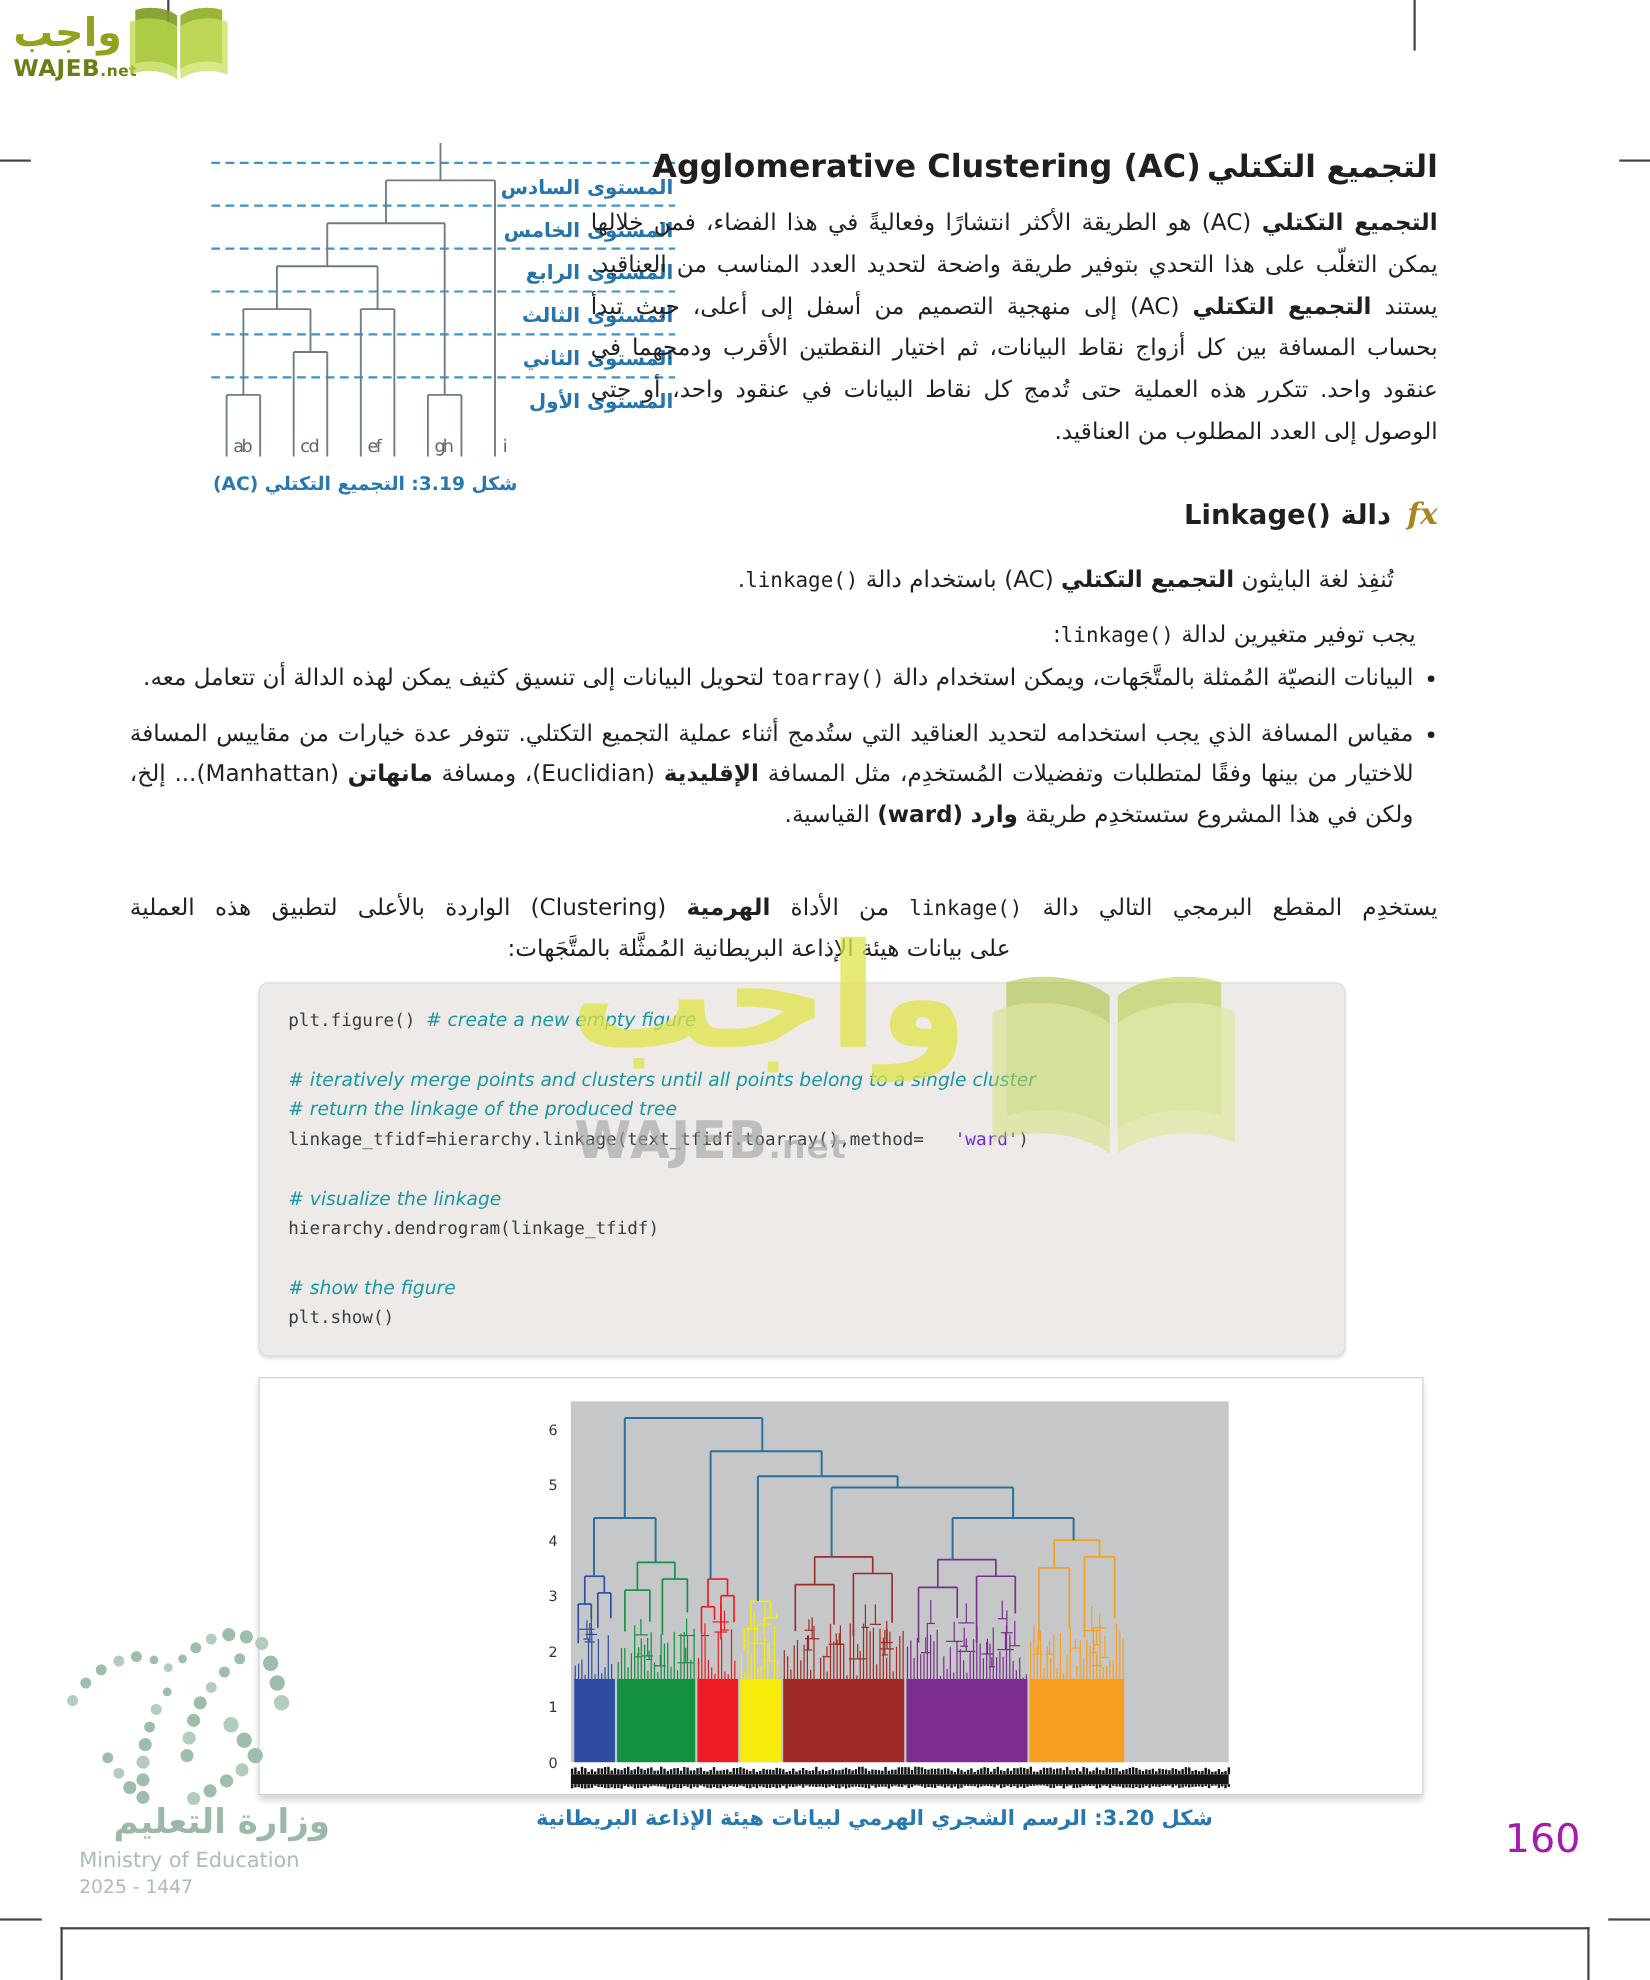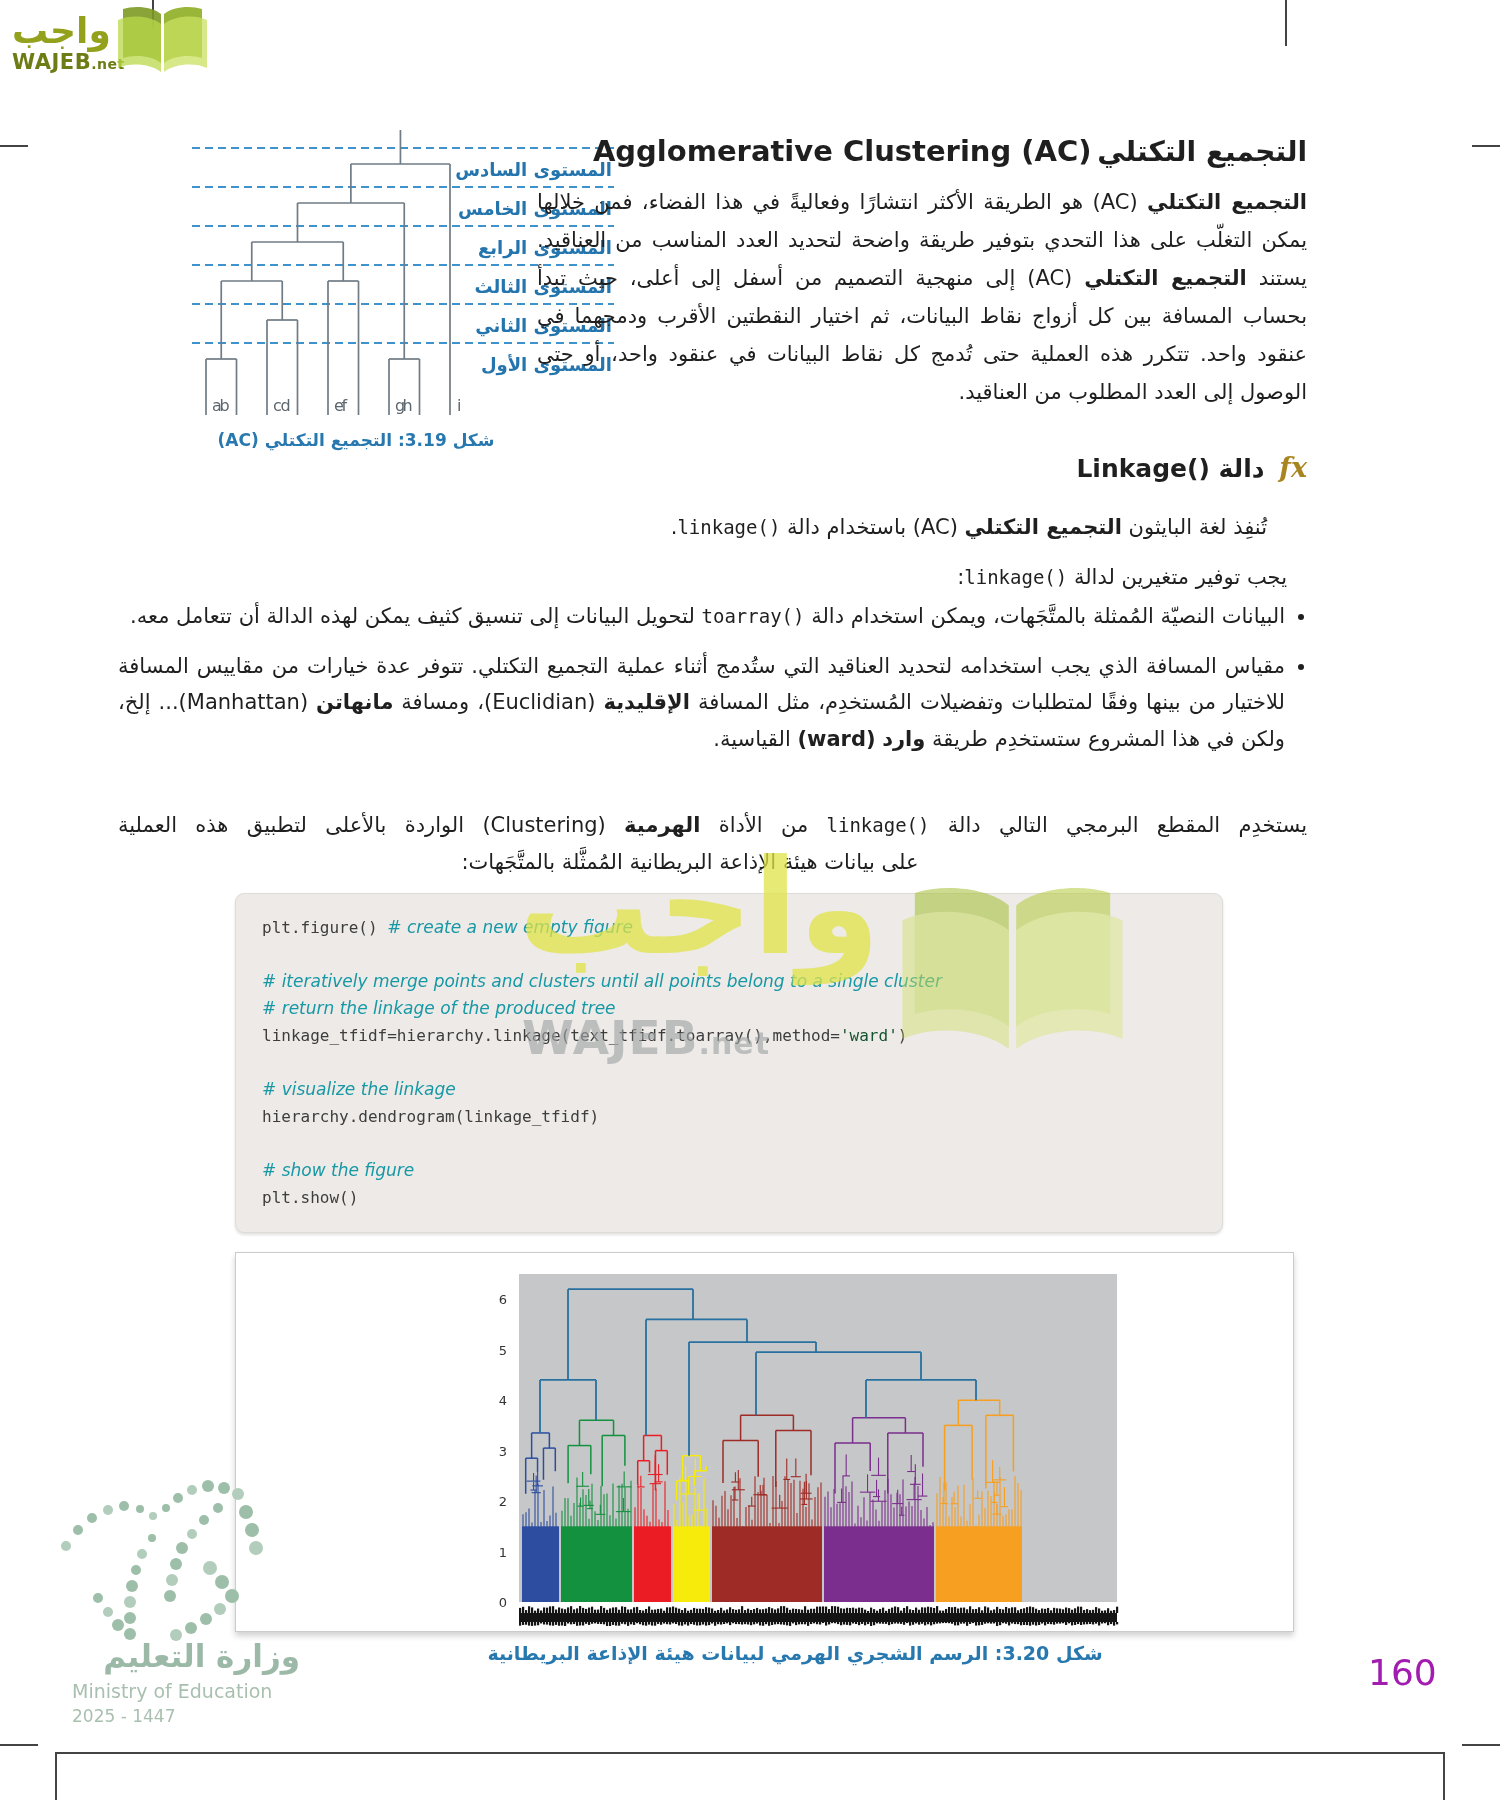--- a/index.html
+++ b/index.html
@@ -14,21 +14,21 @@
   .logo-en{position:absolute;left:2px;top:46px;font-size:21px;font-weight:bold;color:#6d7c15;letter-spacing:.5px;}
   .logo-en small{font-size:14px;}
   #logo svg{position:absolute;left:105px;top:0;}
   
   #fig319{left:192px;top:130px;}
   #fig319 .dash{stroke:#3f93cc;stroke-width:2;stroke-dasharray:8 5;}
   #fig319 .tree{stroke:#6f7b85;stroke-width:1.7;fill:none;}
   #fig319 text.lvl{fill:#2474ad;font-weight:bold;font-size:18px;font-family:"DejaVu Sans",sans-serif;}
   #fig319 text.leaf{fill:#5c666e;font-size:16px;font-family:"DejaVu Sans",sans-serif;}
   .figcap{color:#2878b0;font-size:17px;font-weight:bold;text-align:center;direction:rtl;}
-  #cap319{left:206px;top:430px;width:300px;}
+  #cap319{left:182px;top:430px;width:300px;}
   #cap320{left:400px;top:1642px;width:790px;font-size:19px;}
   
   .rtl{direction:rtl;text-align:right;}
   #heading{left:540px;top:134px;width:767px;font-weight:bold;}
   #heading .h-ar{font-size:28px;}
   #heading .h-en{font-size:29px;font-family:"DejaVu Sans",sans-serif;}
   .body-p{font-size:21px;line-height:38px;text-align:justify;}
   #intro{left:537px;top:183px;width:770px;}
   #fxhead{left:540px;top:452px;width:767px;font-weight:bold;font-size:25px;}
   .fx{font-family:"DejaVu Serif",serif;font-style:italic;font-weight:bold;font-size:27px;color:#a8851f;padding-left:6px;}
@@ -42,21 +42,21 @@
   #p3b{left:300px;top:843px;width:780px;text-align:center;}
   .b{font-weight:bold;}
   .lat{direction:ltr;unicode-bidi:isolate;}
   .mono{direction:ltr;unicode-bidi:isolate;font-family:"DejaVu Sans Mono",monospace;font-size:19px;}
   
   #codeblock{left:235px;top:893px;width:988px;height:340px;background:#edeae7;border:1px solid #dfdcd7;
              border-radius:9px;padding:20px 26px;box-sizing:border-box;box-shadow:0 2px 3px rgba(0,0,0,.12);}
   .code-line{height:27px;line-height:27px;white-space:pre;}
   .cd{font-family:"DejaVu Sans Mono",monospace;font-size:16px;color:#3d3d3d;}
   .cm{font-family:"DejaVu Sans",sans-serif;font-style:italic;font-size:17px;color:#1798a5;}
-  .st{font-family:"DejaVu Sans Mono",monospace;font-size:16px;color:#14532d;}
+  .st{font-family:"DejaVu Sans Mono",monospace;font-size:16px;color:#6d28d9;margin-left:28px;}
   
   #watermark{left:480px;top:858px;width:660px;height:290px;pointer-events:none;}
   .wm-ar{position:absolute;left:38px;top:-28px;font-size:132px;font-weight:bold;color:#e0e448;opacity:.75;}
   .wm-en{position:absolute;left:42px;top:152px;font-size:47px;font-weight:bold;color:#9fa4a4;opacity:.62;letter-spacing:1px;}
   .wm-en small{font-size:30px;}
   #watermark svg{position:absolute;left:415px;top:8px;opacity:.55;}
   
   #panel320{left:235px;top:1252px;width:1057px;height:378px;background:#fff;border:1px solid #c9cbcd;
             box-shadow:0 4px 6px rgba(0,0,0,.18);}
   #fig320-svg{position:absolute;left:0;top:0;}

